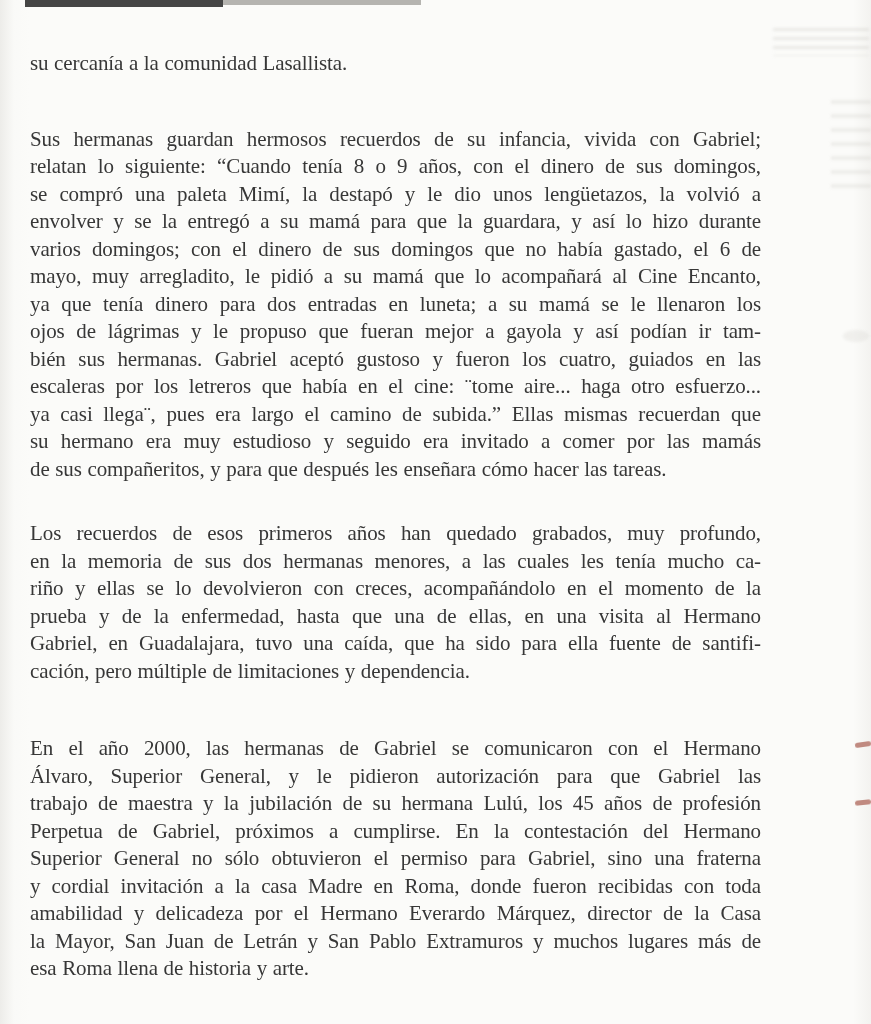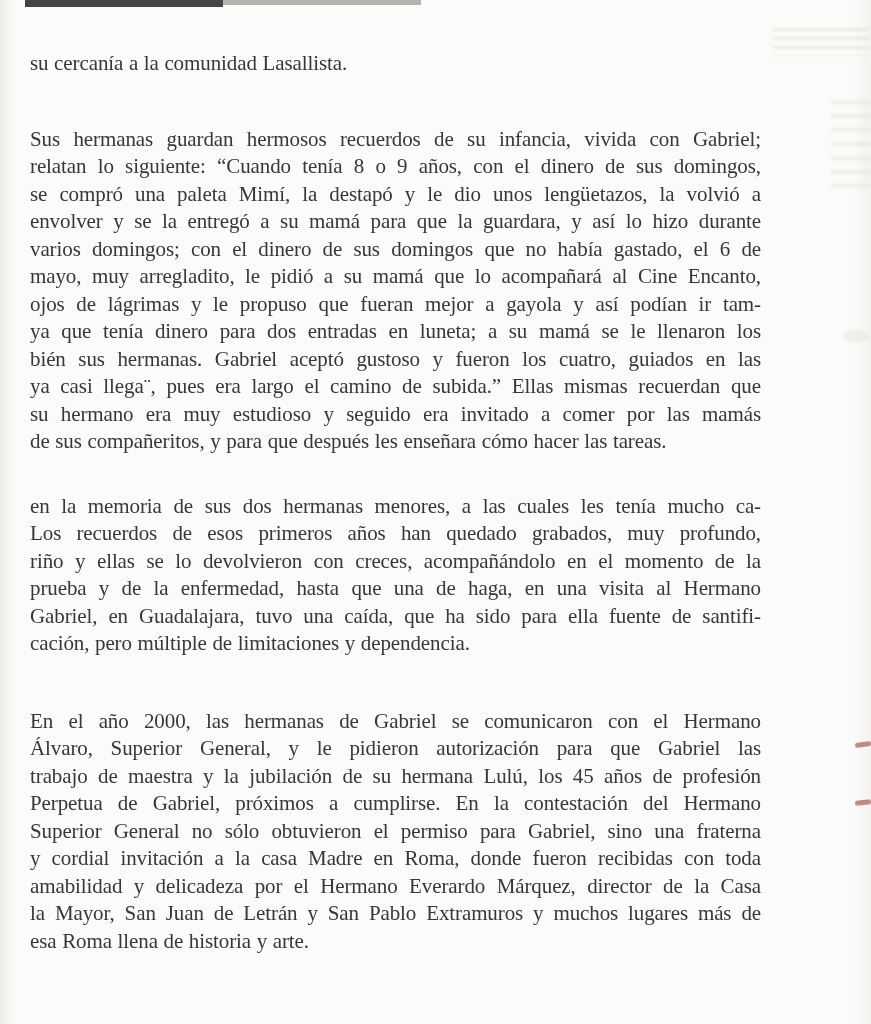--- a/index.html
+++ b/index.html
@@ -98,32 +98,33 @@
     <div class="line">su cercanía a la comunidad Lasallista.</div>
   </div>
 
 <div class="paragraph" data-idx="1">
       <div class="line">Sus hermanas guardan hermosos recuerdos de su infancia, vivida con Gabriel;</div>
       <div class="line">relatan lo siguiente: “Cuando tenía 8 o 9 años, con el dinero de sus domingos,</div>
       <div class="line">se compró una paleta Mimí, la destapó y le dio unos lengüetazos, la volvió a</div>
       <div class="line">envolver y se la entregó a su mamá para que la guardara, y así lo hizo durante</div>
       <div class="line">varios domingos; con el dinero de sus domingos que no había gastado, el 6 de</div>
       <div class="line">mayo, muy arregladito, le pidió a su mamá que lo acompañará al Cine Encanto,</div>
+      <div class="line">ya que tenía dinero para dos entradas en luneta; a su mamá se le llenaron los</div>
       <div class="line">ojos de lágrimas y le propuso que fueran mejor a gayola y así podían ir tam-</div>
-      <div class="line">ya que tenía dinero para dos entradas en luneta; a su mamá se le llenaron los</div>
       <div class="line">bién sus hermanas. Gabriel aceptó gustoso y fueron los cuatro, guiados en las</div>
+      <div class="line">escaleras por los letreros que había en el cine: ¨tome aire... haga otro esfuerzo...</div>
       <div class="line">ya casi llega¨,  pues era largo el camino de subida.” Ellas mismas recuerdan que</div>
       <div class="line">su hermano era muy estudioso y seguido era invitado a comer por las mamás</div>
       <div class="line">de sus compañeritos, y para que después les enseñara cómo hacer las tareas.</div>
     </div>
     <div class="paragraph" data-idx="2">
+      <div class="line">Los recuerdos de esos primeros años han quedado grabados, muy profundo,</div>
       <div class="line">en la memoria de sus dos hermanas menores, a las cuales les tenía mucho ca-</div>
-      <div class="line">Los recuerdos de esos primeros años han quedado grabados, muy profundo,</div>
       <div class="line">riño y ellas se lo devolvieron con creces, acompañándolo en el momento de la</div>
-      <div class="line">prueba y de la enfermedad, hasta que una de haga, en una visita al Hermano</div>
+      <div class="line">prueba y de la enfermedad, hasta que una de ellas, en una visita al Hermano</div>
       <div class="line">Gabriel, en Guadalajara, tuvo una caída, que ha sido para ella fuente de santifi-</div>
       <div class="line">cación, pero múltiple de limitaciones y dependencia.</div>
     </div>
     <div class="paragraph" data-idx="3">
       <div class="line">En el año 2000, las hermanas de Gabriel se comunicaron con el Hermano</div>
       <div class="line">Álvaro, Superior General, y le pidieron autorización para que Gabriel las</div>
       <div class="line">trabajo de maestra y la jubilación de su hermana Lulú, los 45 años de profesión</div>
       <div class="line">Perpetua de Gabriel, próximos a cumplirse. En la contestación del Hermano</div>
       <div class="line">Superior General no sólo obtuvieron el permiso para Gabriel, sino una fraterna</div>
       <div class="line">y cordial invitación a la casa Madre en Roma, donde fueron recibidas con toda</div>

